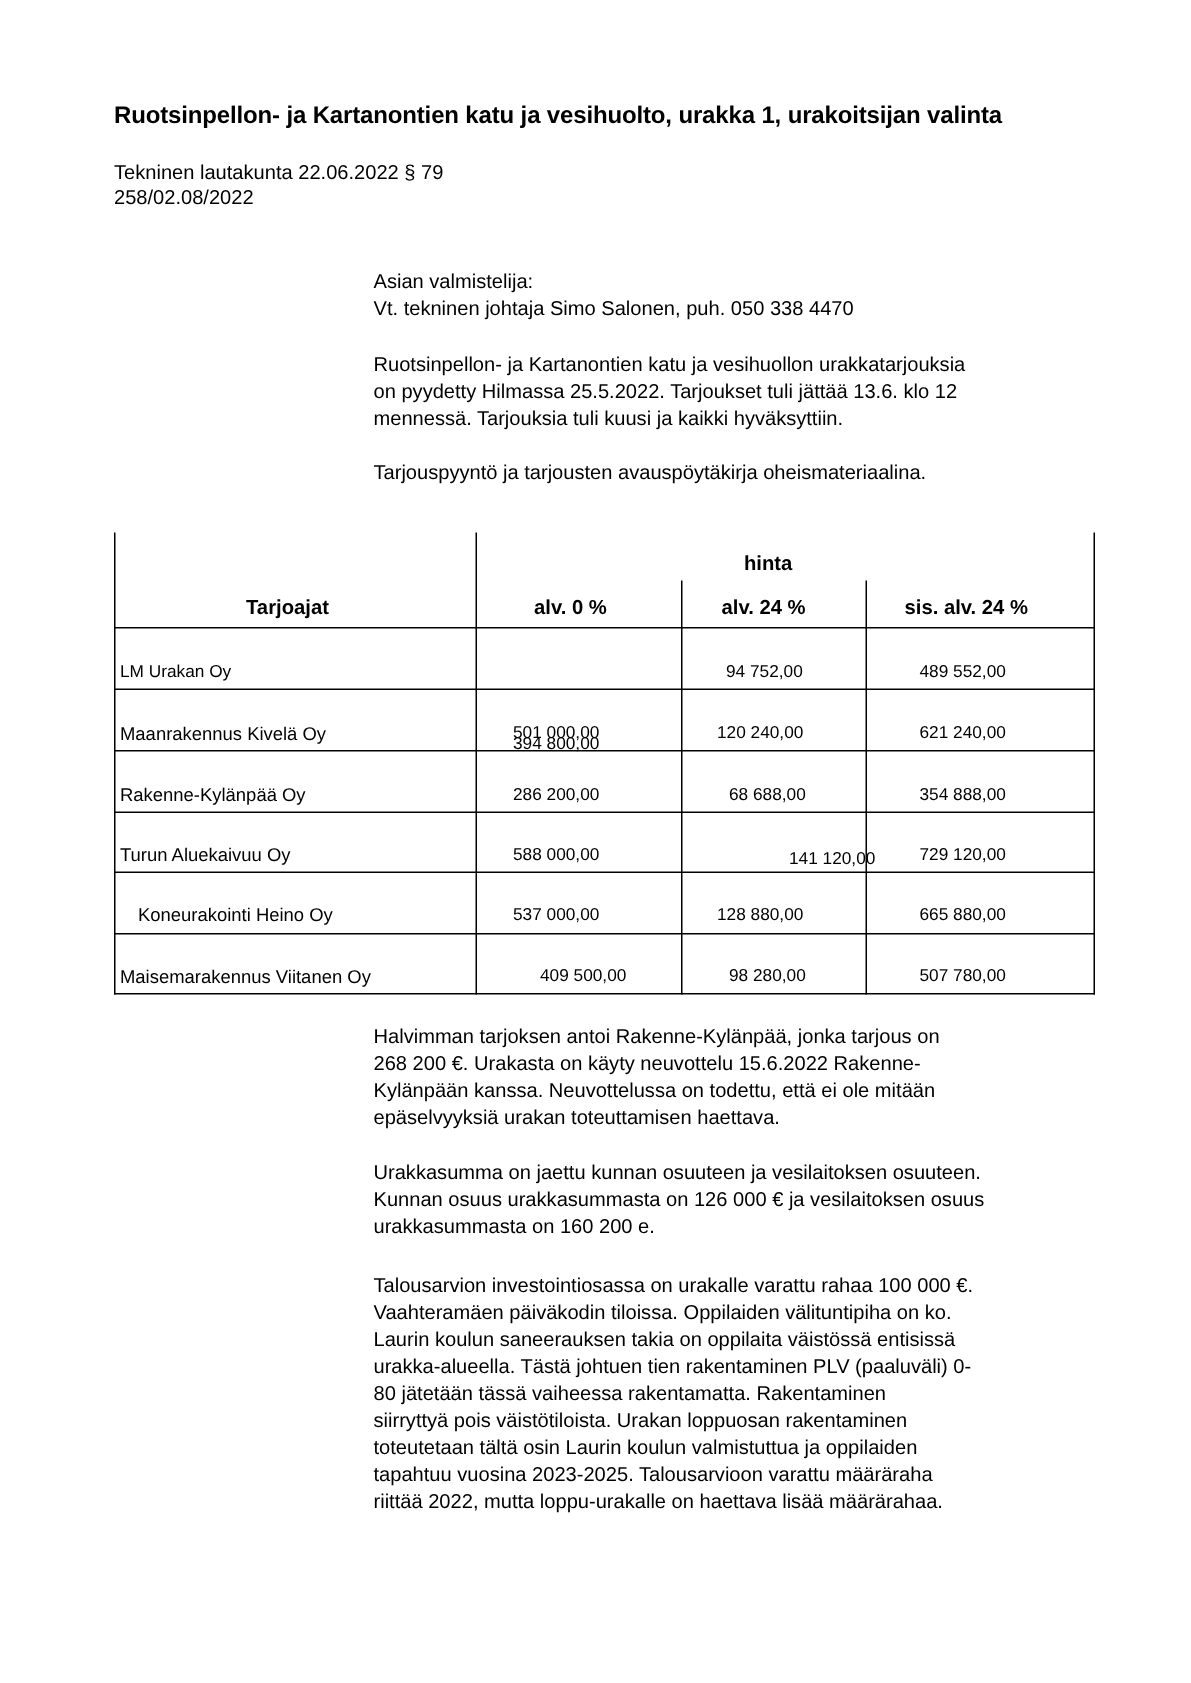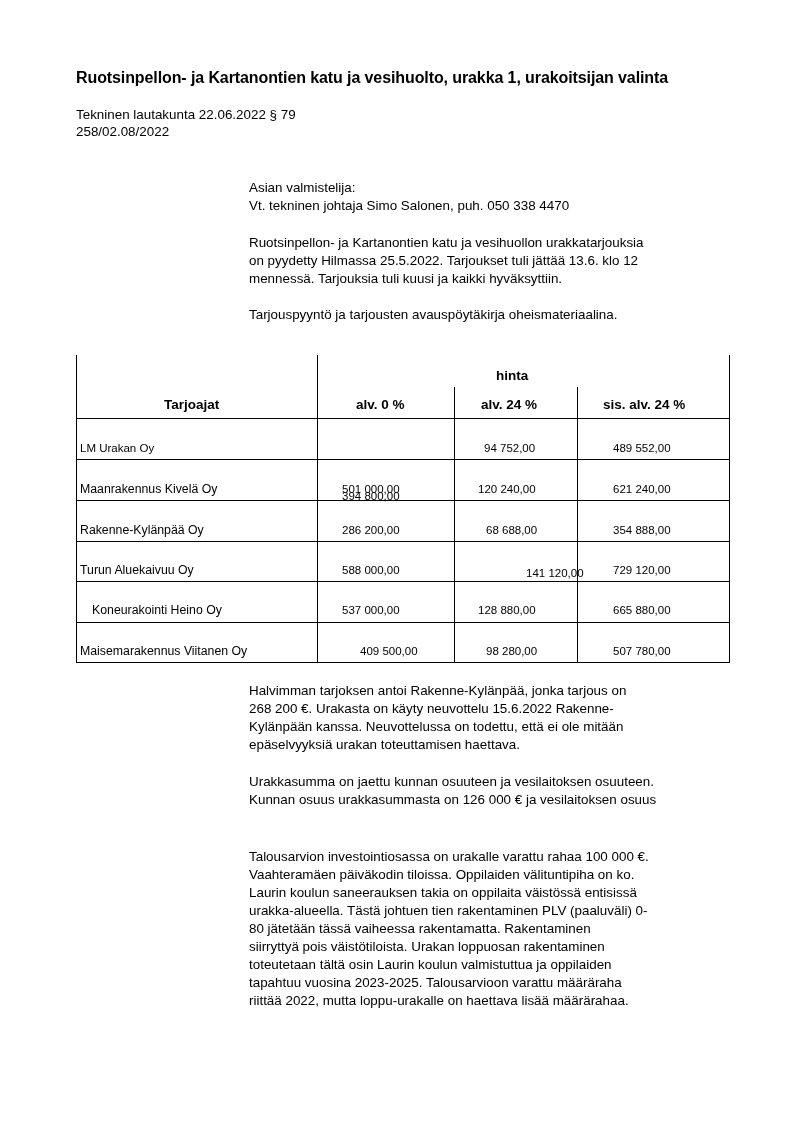--- a/index.html
+++ b/index.html
@@ -99,20 +99,21 @@
 <div class="sans block" style="top:682px;">
   <p>Halvimman  tarjoksen antoi Rakenne-Kylänpää,  jonka tarjous  on</p>
   <p>268  200 €. Urakasta on käyty  neuvottelu  15.6.2022 Rakenne-</p>
   <p>Kylänpään  kanssa. Neuvottelussa  on todettu, että ei ole mitään</p>
   <p>epäselvyyksiä  urakan toteuttamisen  haettava.</p>
 </div>
 
 <div class="sans block" style="top:773px;">
   <p>Urakkasumma  on jaettu  kunnan  osuuteen  ja vesilaitoksen  osuuteen.</p>
   <p>Kunnan  osuus urakkasummasta  on  126 000 € ja vesilaitoksen osuus</p>
+  <p>urakkasummasta  on 160 200 e.</p>
 </div>
 
 <div class="sans block" style="top:848px;">
   <p>Talousarvion  investointiosassa on urakalle  varattu  rahaa 100 000 €.</p>
   <p>Vaahteramäen  päiväkodin tiloissa. Oppilaiden välituntipiha  on ko.</p>
   <p>Laurin koulun  saneerauksen  takia on oppilaita väistössä  entisissä</p>
   <p>urakka-alueella.  Tästä johtuen  tien  rakentaminen  PLV (paaluväli)  0-</p>
   <p>80 jätetään tässä vaiheessa rakentamatta.  Rakentaminen</p>
   <p>siirryttyä  pois väistötiloista. Urakan loppuosan  rakentaminen</p>
   <p>toteutetaan  tältä  osin Laurin koulun  valmistuttua  ja oppilaiden</p>

